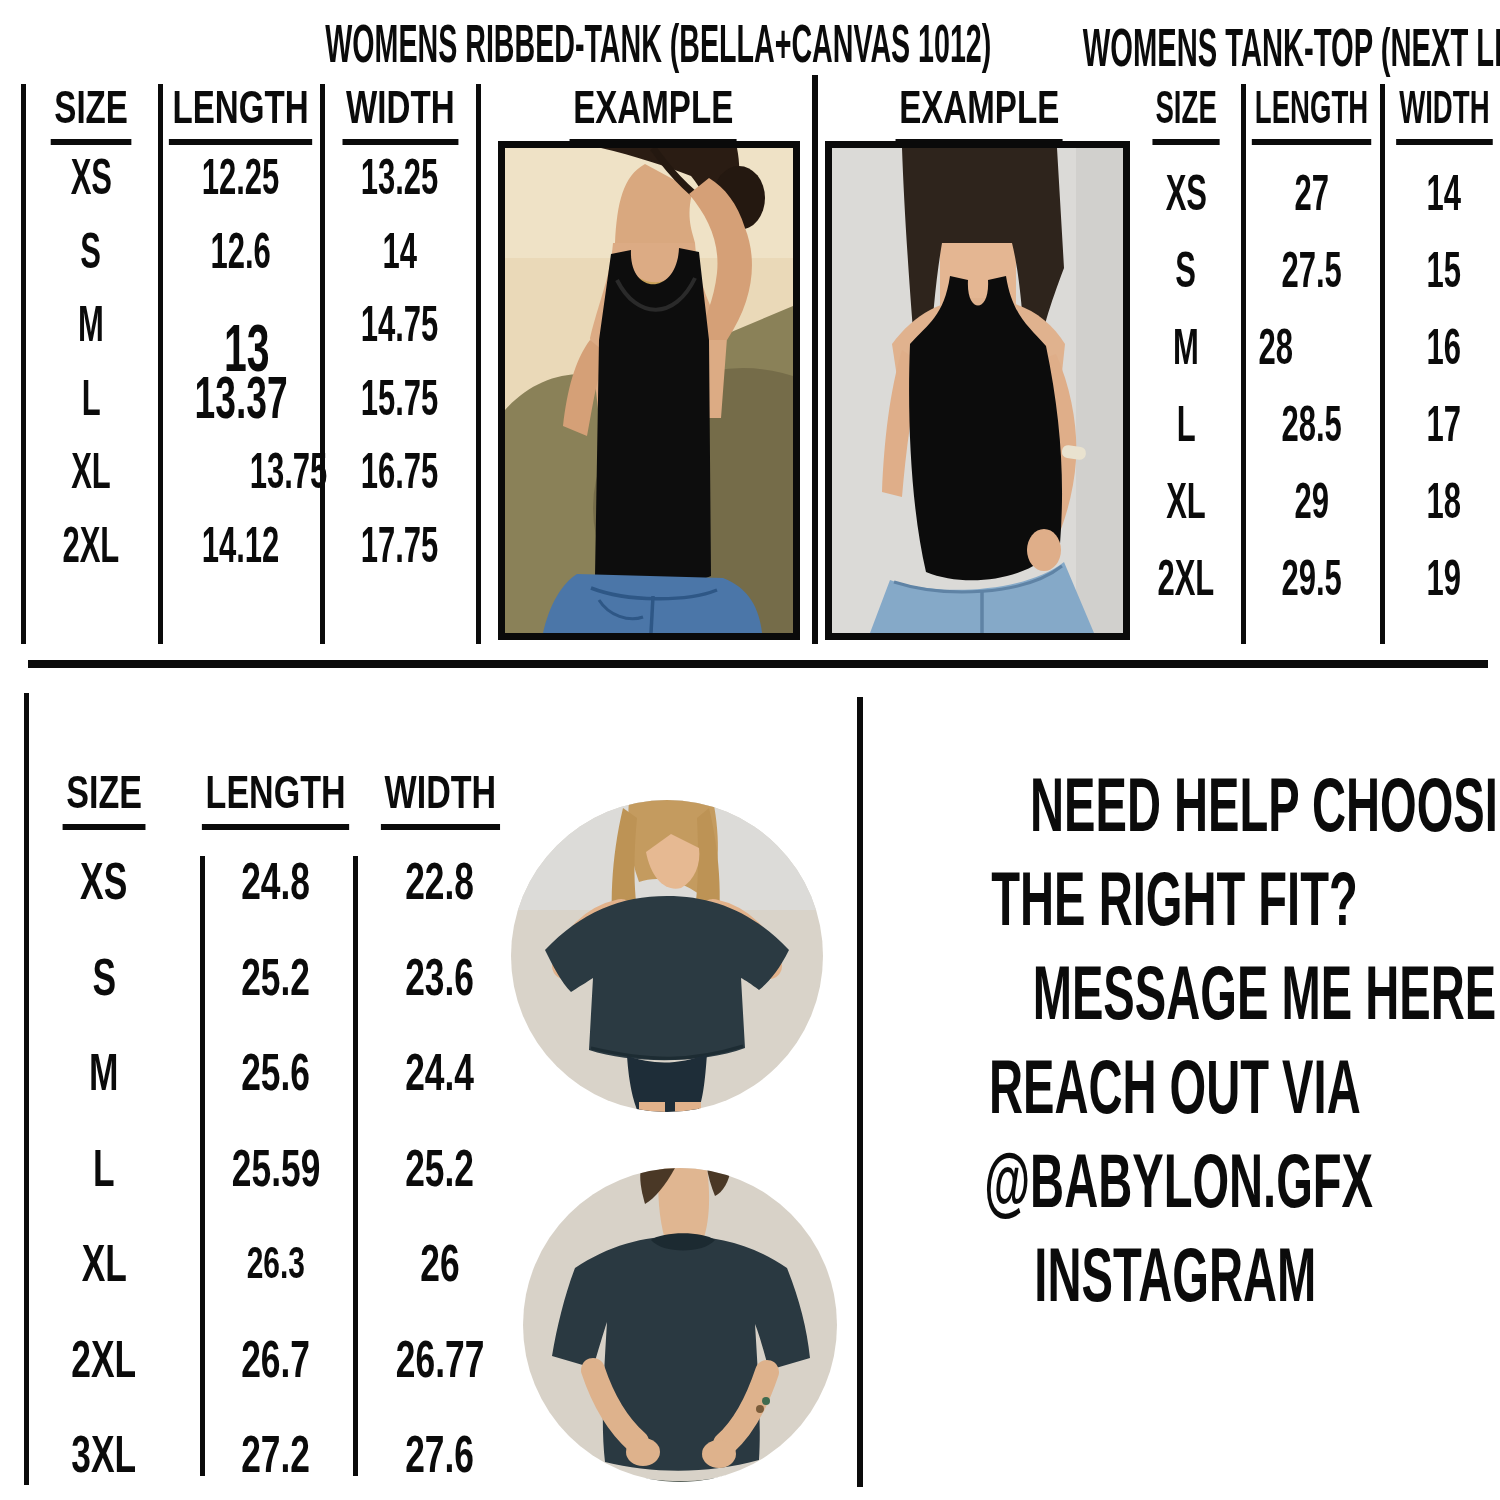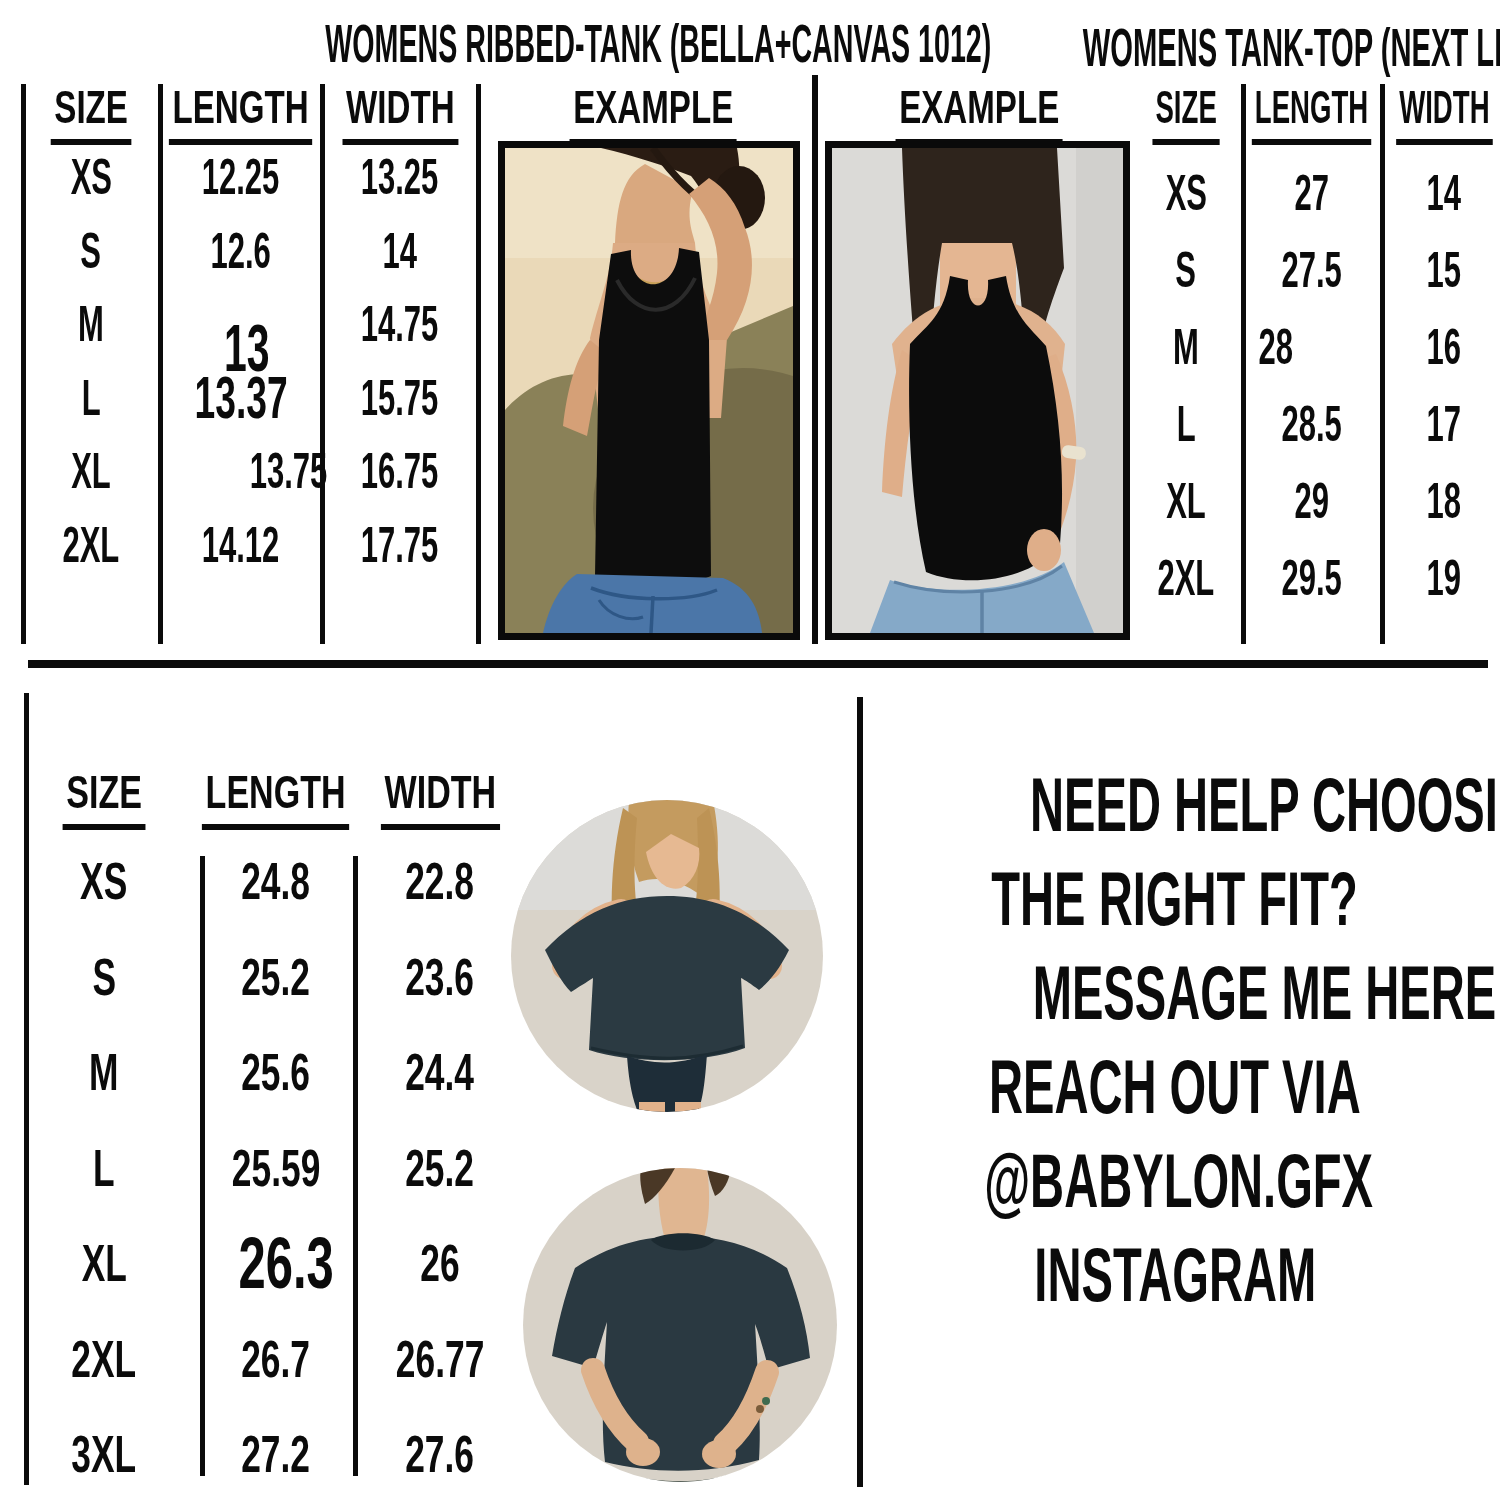--- a/index.html
+++ b/index.html
@@ -177,21 +177,21 @@
       <div class="cell" style="left: -6px; top: 949.5px; height: 54px; line-height: 54px; font-size: 52px;"><span style="transform: scaleX(0.68);">S</span></div>
       <div class="cell" style="left: 166px; top: 949.5px; height: 54px; line-height: 54px; font-size: 52px;"><span style="transform: scaleX(0.68);">25.2</span></div>
       <div class="cell" style="left: 330px; top: 949.5px; height: 54px; line-height: 54px; font-size: 52px;"><span style="transform: scaleX(0.68);">23.6</span></div>
       <div class="cell" style="left: -6px; top: 1045px; height: 54px; line-height: 54px; font-size: 52px;"><span style="transform: scaleX(0.68);">M</span></div>
       <div class="cell" style="left: 166px; top: 1045px; height: 54px; line-height: 54px; font-size: 52px;"><span style="transform: scaleX(0.68);">25.6</span></div>
       <div class="cell" style="left: 330px; top: 1045px; height: 54px; line-height: 54px; font-size: 52px;"><span style="transform: scaleX(0.68);">24.4</span></div>
       <div class="cell" style="left: -6px; top: 1140.5px; height: 54px; line-height: 54px; font-size: 52px;"><span style="transform: scaleX(0.68);">L</span></div>
       <div class="cell" style="left: 166px; top: 1140.5px; height: 54px; line-height: 54px; font-size: 52px;"><span style="transform: scaleX(0.68);">25.59</span></div>
       <div class="cell" style="left: 330px; top: 1140.5px; height: 54px; line-height: 54px; font-size: 52px;"><span style="transform: scaleX(0.68);">25.2</span></div>
       <div class="cell" style="left: -6px; top: 1236px; height: 54px; line-height: 54px; font-size: 52px;"><span style="transform: scaleX(0.68);">XL</span></div>
-      <div class="cell" style="left: 176px; top: 1236px; height: 54px; line-height: 54px; font-size: 72px;"><span style="transform: scaleX(0.68);">26.3</span></div>
+      <div class="cell" style="left: 166px; top: 1236px; height: 54px; line-height: 54px; font-size: 44px;"><span style="transform: scaleX(0.68);">26.3</span></div>
       <div class="cell" style="left: 330px; top: 1236px; height: 54px; line-height: 54px; font-size: 52px;"><span style="transform: scaleX(0.68);">26</span></div>
       <div class="cell" style="left: -6px; top: 1331.5px; height: 54px; line-height: 54px; font-size: 52px;"><span style="transform: scaleX(0.68);">2XL</span></div>
       <div class="cell" style="left: 166px; top: 1331.5px; height: 54px; line-height: 54px; font-size: 52px;"><span style="transform: scaleX(0.68);">26.7</span></div>
       <div class="cell" style="left: 330px; top: 1331.5px; height: 54px; line-height: 54px; font-size: 52px;"><span style="transform: scaleX(0.68);">26.77</span></div>
       <div class="cell" style="left: -6px; top: 1427px; height: 54px; line-height: 54px; font-size: 52px;"><span style="transform: scaleX(0.68);">3XL</span></div>
       <div class="cell" style="left: 166px; top: 1427px; height: 54px; line-height: 54px; font-size: 52px;"><span style="transform: scaleX(0.68);">27.2</span></div>
       <div class="cell" style="left: 330px; top: 1427px; height: 54px; line-height: 54px; font-size: 52px;"><span style="transform: scaleX(0.68);">27.6</span></div>
     </div>
 
   <div class="circle" style="left:511px;top:800px;width:312px;height:312px;">

